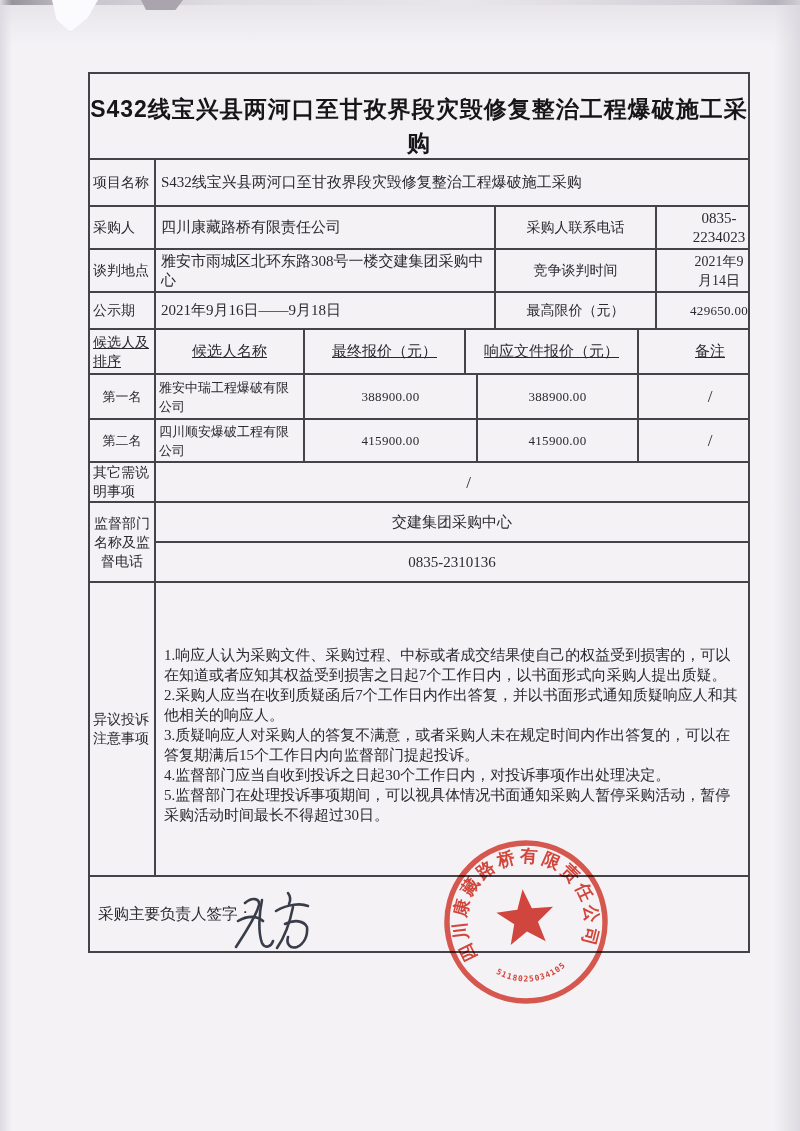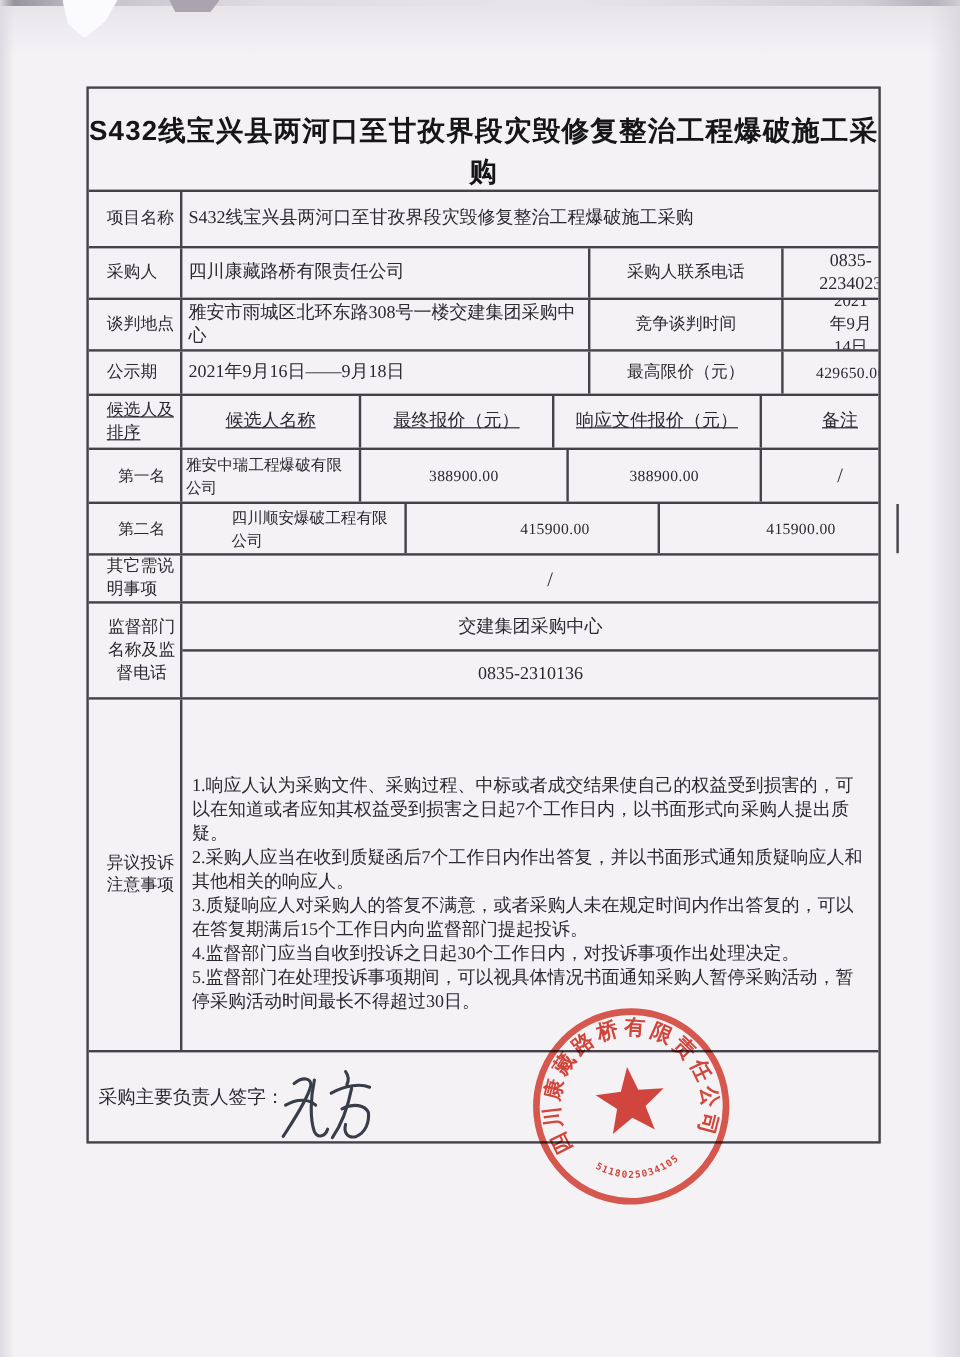--- a/index.html
+++ b/index.html
@@ -19,49 +19,49 @@
     clip-path:polygon(0 0,100% 0,78% 55%,40% 100%,10% 62%);
     box-shadow:2px 3px 4px rgba(120,115,125,.45);}
   .dark-notch{position:absolute;left:141px;top:0;width:42px;height:10px;background:#a9a4ae;
     clip-path:polygon(0 0,100% 0,82% 100%,12% 100%);}
   .left-shade{position:absolute;left:0;top:0;bottom:0;width:12px;
     background:linear-gradient(90deg,#dedae2,rgba(244,242,245,0));}
   .right-shade{position:absolute;right:0;top:0;bottom:0;width:26px;
     background:linear-gradient(270deg,#d9d5dd,rgba(244,242,245,0));opacity:.85;}
 
   
-  .tbl{position:absolute;left:72px;top:72px;width:662px;
+  .tbl{position:absolute;left:88px;top:72px;width:662px;
     border:2px solid #45434a;background:transparent;box-sizing:border-box;}
   .tr{display:flex;border-bottom:2px solid #45434a;box-sizing:border-box;}
   .tr:last-child{border-bottom:none;}
   .td{box-sizing:border-box;border-right:2px solid #45434a;display:flex;align-items:center;
     font-size:14px;line-height:19px;padding:2px 3px;overflow:hidden;}
   .td:last-child{border-right:none;}
-  .w-a{width:66px;flex:none;margin-left:12px;}
+  .w-a{width:66px;flex:none;}
   .w-b{width:149px;flex:none;}
   .w-c{width:173px;flex:none;}
   .w-d{width:161px;flex:none;}
   .w-bc{width:340px;flex:none;}
   .w-e{flex:1;padding-left:36px;}
   .cen{justify-content:center;text-align:center;}
   .val{font-size:15px;padding-left:5px;}
   .num{font-size:13px;letter-spacing:.3px;}
   .phone{font-size:15px;}
 
   .h-title{height:86px;display:block;border-bottom:2px solid #45434a;
     text-align:center;padding-top:18px;box-sizing:border-box;}
   .title-line{font-family:"Liberation Sans",sans-serif;font-weight:700;
     font-size:23px;line-height:34px;letter-spacing:1px;color:#161619;}
   .h-project{height:47px;}
   .h-buyer{height:43px;}
   .h-venue{height:43px;}
   .h-period{height:37px;}
   .h-chead{height:45px;text-decoration:underline;}
   .h-cand1{height:45px;}
-  .h-cand2{height:43px;gap:38px;}
+  .h-cand2{height:43px;}
   .h-other{height:40px;}
   .h-superv{height:80px;}
   .h-object{height:294px;}
   .h-sign{height:74px;border-bottom:none;}
 
   .sup-right{flex:1;display:flex;flex-direction:column;}
   .sup-cell{flex:1;display:flex;align-items:center;justify-content:center;
     box-sizing:border-box;font-size:15px;}
   .sup-cell.first{border-bottom:2px solid #45434a;}
   .sup-label{text-align:center;justify-content:center;}

